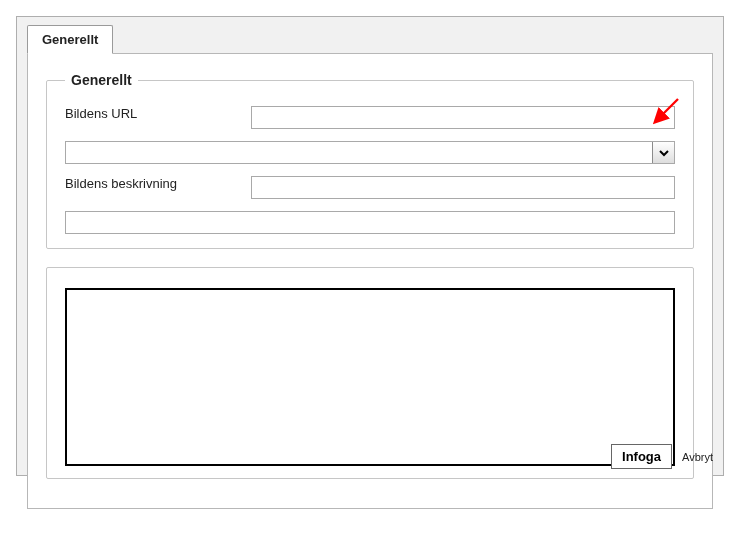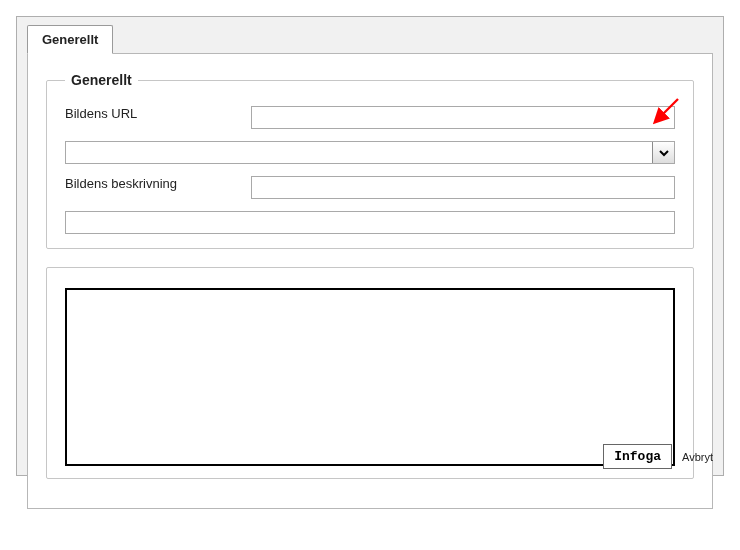--- a/index.html
+++ b/index.html
@@ -127,21 +127,21 @@
   right: 10px;
   bottom: 6px;
   display: flex;
   gap: 10px;
   align-items: center;
 }
 .btn {
   background: #fff;
   border: 1px solid #666;
   padding: 4px 10px;
-  font-family: Liberation Mono, monospace;
+  font-family: Liberation Sans, sans-serif;
   font-size: 13px;
   cursor: pointer;
 }
 .btn.primary { font-weight: bold; }
 .link-btn {
   font-size: 11px;
   color: #222;
   cursor: pointer;
   user-select: none;
 }

